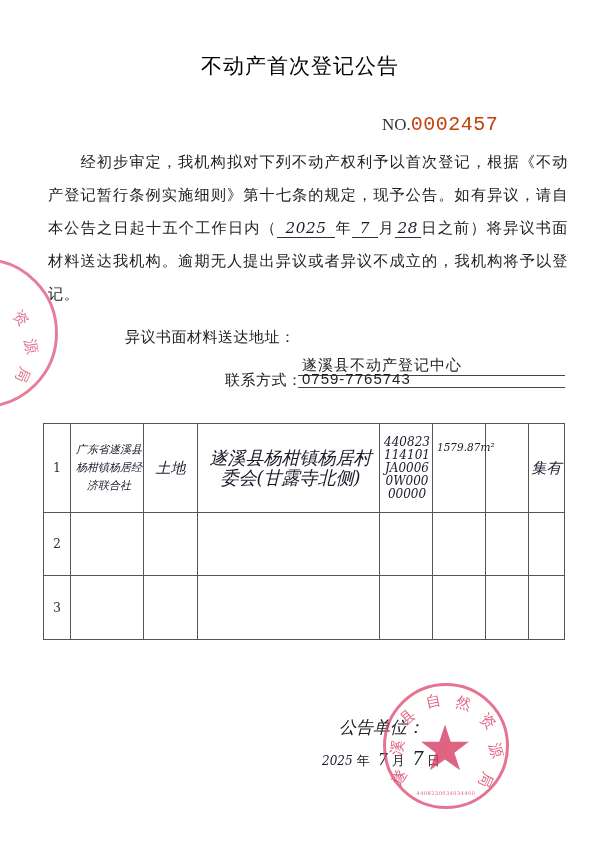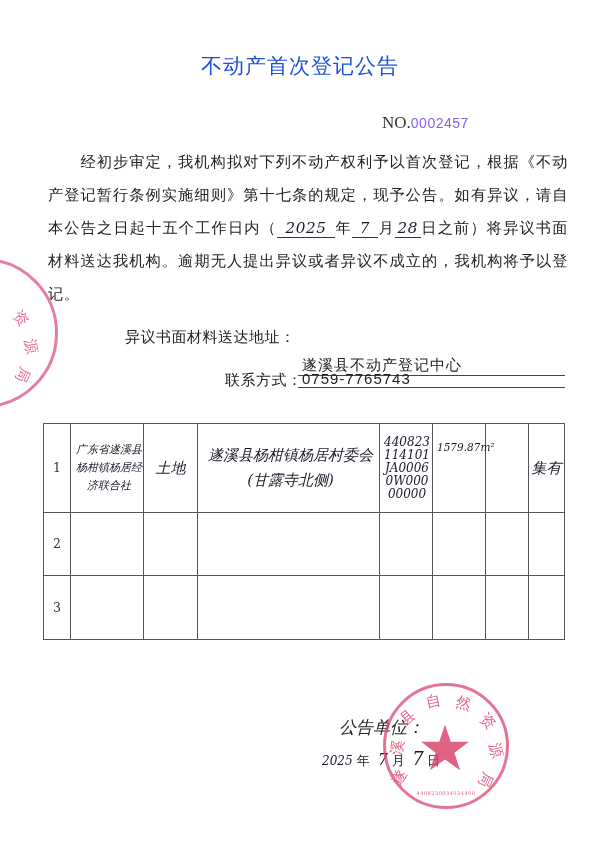--- a/index.html
+++ b/index.html
@@ -1,20 +1,20 @@
 <!DOCTYPE html>
 <html><head>
 <meta charset="utf-8">
 <style>
   html,body{margin:0;padding:0;background:#fff;}
   body{width:600px;height:855px;position:relative;overflow:hidden;font-family:"DejaVu Serif","Liberation Serif",serif;color:#222;}
   .abs{position:absolute;}
-  .title{left:0;width:600px;top:52px;text-align:center;font-family:"DejaVu Sans","Liberation Sans",sans-serif;font-size:21px;letter-spacing:1px;color:#1d4ed8;}
+  .title{left:0;width:600px;top:52px;text-align:center;font-family:"DejaVu Sans","Liberation Sans",sans-serif;font-size:21px;letter-spacing:1px;color:#000000;}
   .no{left:382px;top:113px;font-size:17px;font-family:"Liberation Serif",serif;color:#333;}
-  .no .num{color:#8b5cf6;font-family:Liberation Sans, sans-serif;font-size:14px;letter-spacing:0.5px;}
+  .no .num{color:#c2410c;font-family:Liberation Mono, monospace;font-size:20px;letter-spacing:0.5px;}
   .para{left:48px;width:520px;top:146px;font-size:15.2px;line-height:33px;letter-spacing:0.6px;text-align:justify;}
   .para .indent{display:inline-block;width:32px;}
   .hw{font-family:"DejaVu Serif",serif;font-style:italic;color:#1a1a2a;margin-top:7px;}
   .blank{display:inline-block;border-bottom:1px solid #333;text-align:center;line-height:18px;}
   .addr{left:125px;top:328px;font-size:15px;letter-spacing:0.5px;}
   .addr-val{position:absolute;left:298px;top:328px;width:267px;border-bottom:1px solid #444;font-size:15px;letter-spacing:1px;padding-left:4px;box-sizing:border-box;margin-top:28px;}
   .contact{left:225px;top:371px;font-size:15px;letter-spacing:0.5px;}
   .contact-val{position:absolute;left:298px;top:370px;width:267px;border-bottom:1px solid #444;font-size:15px;font-family:Liberation Sans, sans-serif;letter-spacing:1px;padding-left:4px;box-sizing:border-box;}
   table.grid{position:absolute;left:43px;top:423px;border-collapse:collapse;table-layout:fixed;width:521px;font-size:12.5px;color:#333;}
   table.grid td,table.grid th{border:1px solid #555;text-align:center;vertical-align:middle;padding:0;font-weight:normal;line-height:18px;}
@@ -61,21 +61,21 @@
       <col style="width:53px">
       <col style="width:53px">
       <col style="width:43px">
       <col style="width:36px">
   </colgroup>
   <tbody>
   <tr class="r1">
     <td>1</td>
     <td class="cellhw">广东省遂溪县杨柑镇杨居经济联合社</td>
     <td class="hw big">土地</td>
-    <td class="cellhw" style="font-size:15px;line-height:25px">遂溪县杨柑镇杨居村委会(甘露寺北侧)</td>
+    <td class="cellhw" style="font-size:18px;line-height:20px">遂溪县杨柑镇杨居村委会(甘露寺北侧)</td>
     <td class="cellhw" style="font-size:12px;line-height:13px;word-break:break-all;padding-left:2px !important">440823114101JA00060W00000000</td>
     <td class="cellhw" style="vertical-align:top;padding-top:14px;font-size:10.5px">1579.87m²</td>
     <td></td>
     <td class="hw big">集有</td>
   </tr>
   <tr class="r2">
     <td>2</td>
     <td></td>
     <td></td>
     <td></td>

